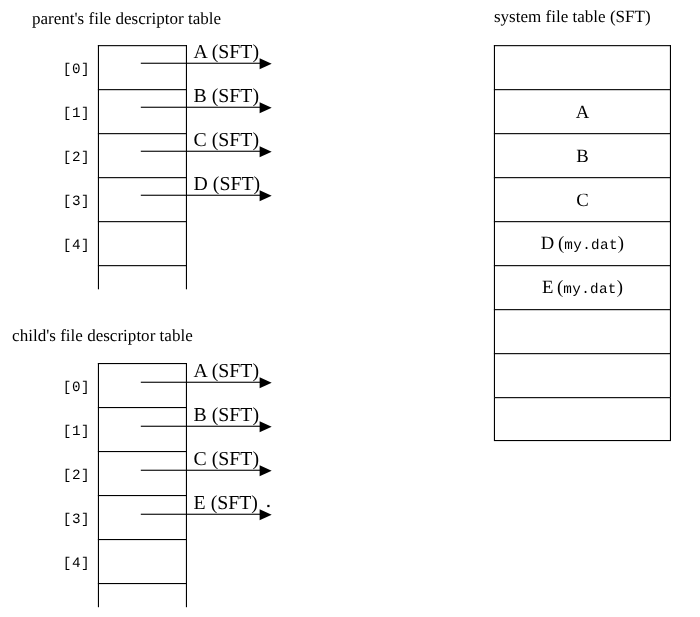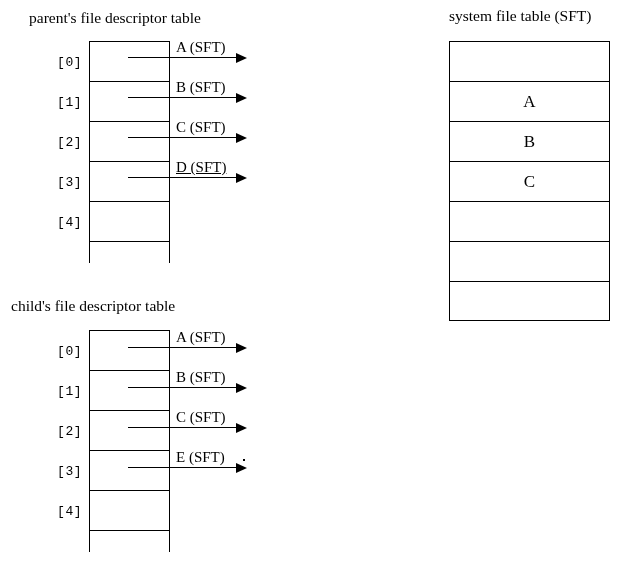--- a/index.html
+++ b/index.html
@@ -85,21 +85,21 @@
     top: 1.6px;
     width: 0;
     height: 0;
     border-top: 5px solid transparent;
     border-bottom: 5px solid transparent;
     border-left: 11px solid #000;
   }
   .arrow-label {
     position: absolute;
     font-family: "Liberation Serif", serif;
-    font-size: 15px;
+    font-size: 18px;
     line-height: 16px;
     white-space: nowrap;
   }
   .speck {
     position: absolute;
     width: 2px;
     height: 2px;
     background: #000;
   }
 
@@ -174,21 +174,21 @@
 <div class="pointer" style="left:128px; top:131px; width:120px;">
   <div class="stem" style="width:110px;"></div>
   <div class="head" style="left:108px;"></div>
 </div>
 <div class="arrow-label" style="left:176px; top:119px;">C (SFT)</div>
 
 <div class="pointer" style="left:128px; top:171px; width:120px;">
   <div class="stem" style="width:110px;"></div>
   <div class="head" style="left:108px;"></div>
 </div>
-<div class="arrow-label" style="left:176px; top:159px;text-decoration:underline;">D (SFT)</div>
+<div class="arrow-label" style="left:176px; top:159px;">D (SFT)</div>
 
 <div class="title" id="child-title">child's file descriptor table</div>
 
 <div class="fd-table" id="child-table" style="left:89px; top:330px;">
   <div class="fd-row" style="top:0px;">
     <span class="fd-index" style="top:13px;">[0]</span>
   </div>
   <div class="fd-row" style="top:40px;">
     <span class="fd-index" style="top:13px;">[1]</span>
   </div>
@@ -238,20 +238,26 @@
   <div class="sft-row">
     <span class="sft-label"><span>A</span></span>
   </div>
   <div class="sft-row">
     <span class="sft-label"><span>B</span></span>
   </div>
   <div class="sft-row">
     <span class="sft-label"><span>C</span></span>
   </div>
   <div class="sft-row">
+    <span class="sft-label"><span>D</span> (<span class="mono">my.dat</span>)</span>
+  </div>
+  <div class="sft-row">
+    <span class="sft-label"><span>E</span> (<span class="mono">my.dat</span>)</span>
+  </div>
+  <div class="sft-row">
     <span class="sft-label"><span></span></span>
   </div>
   <div class="sft-row">
     <span class="sft-label"><span></span></span>
   </div>
   <div class="sft-row last">
     <span class="sft-label"><span></span></span>
   </div>
 </div>
 

